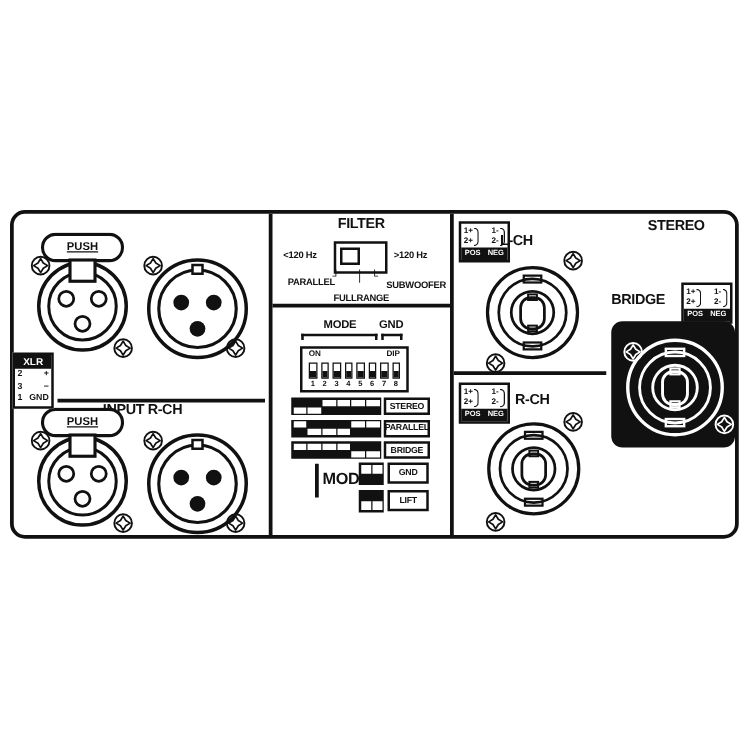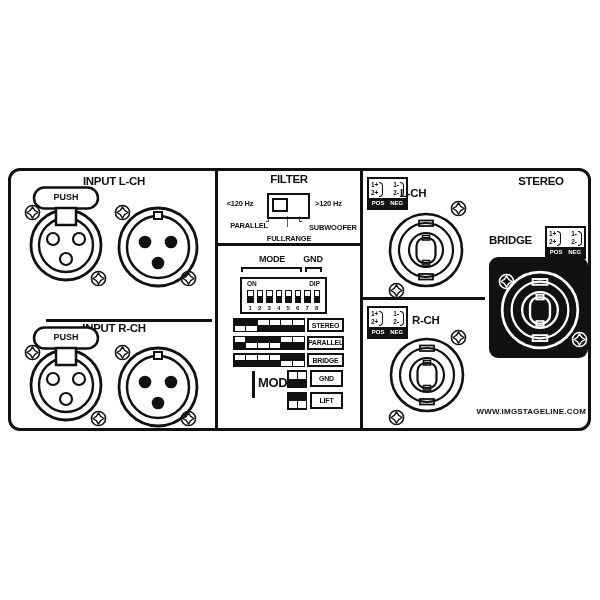--- a/index.html
+++ b/index.html
@@ -6,21 +6,21 @@
   #stage{position:relative;width:600px;height:600px;background:#fff;overflow:hidden;
          font-family:"Liberation Sans",sans-serif;color:#111;}
   .abs{position:absolute;}
   .panel{left:8px;top:168px;width:583px;height:263px;border:3.5px solid #111;
          border-radius:12px;box-sizing:border-box;background:#fff;}
   .vdiv{width:3px;top:171px;height:257px;background:#111;}
   .hdiv{height:3px;background:#111;}
   .ttl{font-weight:700;font-size:11.5px;letter-spacing:-0.3px;text-align:center;white-space:nowrap;}
   .sm{font-weight:700;font-size:7.5px;letter-spacing:-0.2px;white-space:nowrap;}
   .xs{font-weight:700;font-size:6.5px;white-space:nowrap;}
-  .push{font-weight:700;font-size:9px;text-align:center;width:64px;}
+  .push{font-weight:700;font-size:9px;text-align:center;width:64px;text-decoration:underline;}
   .mark{font-family:"DejaVu Sans Mono",monospace;font-weight:700;font-size:9px;line-height:9px;}
   .screw{position:absolute;width:17px;height:17px;color:#111;}
   .screw.white{color:#fff;}
   svg.conn{position:absolute;color:#111;}
   svg.conn.white{color:#fff;}
   
   .xlrbox{left:10px;top:282px;width:33px;height:45px;border:2px solid #111;background:#fff;
           box-sizing:border-box;z-index:3;}
   .xlrhdr{height:11px;background:#111;color:#fff;font-size:8px;font-weight:700;
           display:flex;align-items:center;justify-content:center;}
@@ -96,21 +96,20 @@
       <rect x="36.5" y="50.5" width="7" height="4.5" fill="none" stroke="currentColor" stroke-width="1.6"></rect>
     </symbol>
   </defs>
 </svg>
 
 <div id="stage">
   <div class="abs panel"></div>
   <div class="abs vdiv" style="left:215px"></div>
   <div class="abs vdiv" style="left:360px"></div>
 
-  <div class="abs ttl" style="left:28px;top:175px;width:172px">INPUT L-CH</div>
 
   <svg class="conn" style="left:21px;top:186px;width:90px;height:106px">
       <use href="#xlrf"></use>
     </svg>
   <div class="abs push" style="left:34px;top:192px">PUSH</div>
   <svg class="conn" style="left:116px;top:205px;width:84px;height:84px">
       <use href="#xlrm"></use>
     </svg>
 
   <svg class="screw" style="left:23.5px;top:203.5px">
@@ -119,20 +118,35 @@
   <svg class="screw" style="left:89.5px;top:269.5px">
       <use href="#screwsym"></use>
     </svg>
   <svg class="screw" style="left:113.5px;top:203.5px">
       <use href="#screwsym"></use>
     </svg>
   <svg class="screw" style="left:179.5px;top:269.5px">
       <use href="#screwsym"></use>
     </svg>
 
+  <div class="abs xlrbox">
+    <div class="xlrhdr">XLR</div>
+    <div class="xlrrow">
+        <span>2</span>
+        <span>+</span>
+      </div>
+    <div class="xlrrow">
+        <span>3</span>
+        <span>−</span>
+      </div>
+    <div class="xlrrow">
+        <span>1</span>
+        <span>GND</span>
+      </div>
+  </div>
 
   <div class="abs hdiv" style="left:46px;top:319px;width:166px"></div>
   <div class="abs ttl" style="left:28px;top:322px;width:172px">INPUT R-CH</div>
 
   <svg class="conn" style="left:21px;top:326px;width:90px;height:106px">
       <use href="#xlrf"></use>
     </svg>
   <div class="abs push" style="left:34px;top:332px">PUSH</div>
   <svg class="conn" style="left:116px;top:345px;width:84px;height:84px">
       <use href="#xlrm"></use>
@@ -400,14 +414,13 @@
   <svg class="conn white" style="left:498px;top:268px;width:84px;height:84px">
       <use href="#spk"></use>
     </svg>
   <svg class="screw white" style="left:497.5px;top:272.5px">
       <use href="#screwsym"></use>
     </svg>
   <svg class="screw white" style="left:570.5px;top:330.5px">
       <use href="#screwsym"></use>
     </svg>
 
-  <div class="abs site" style="left:420px;top:407px;width:166px">WWW.IMGSTAGELINE.COM</div>
 </div>
 
 </body></html>

